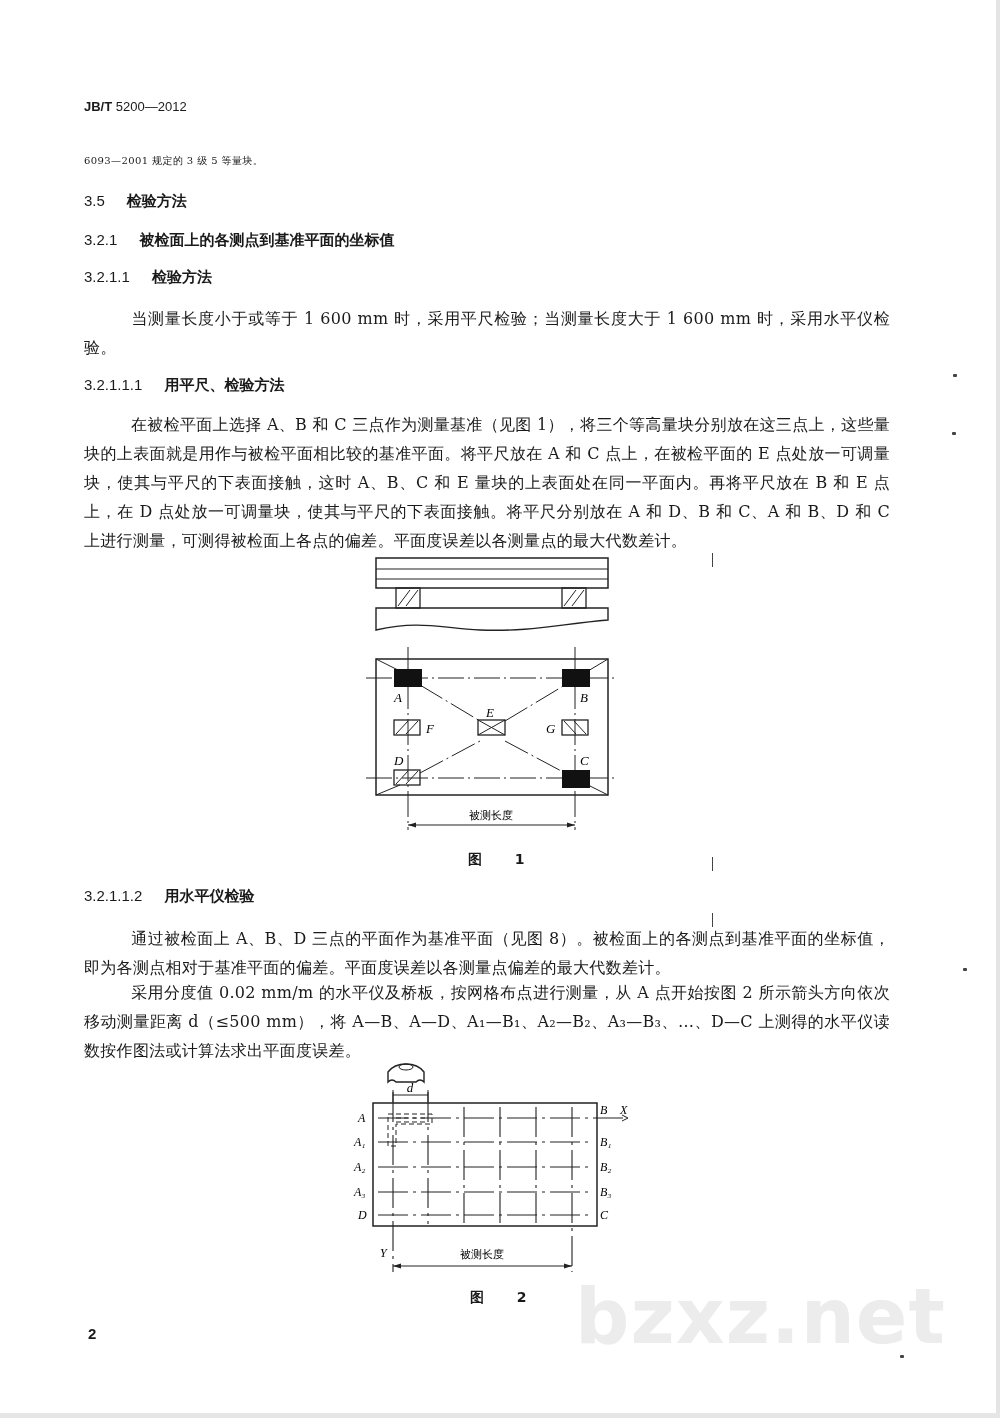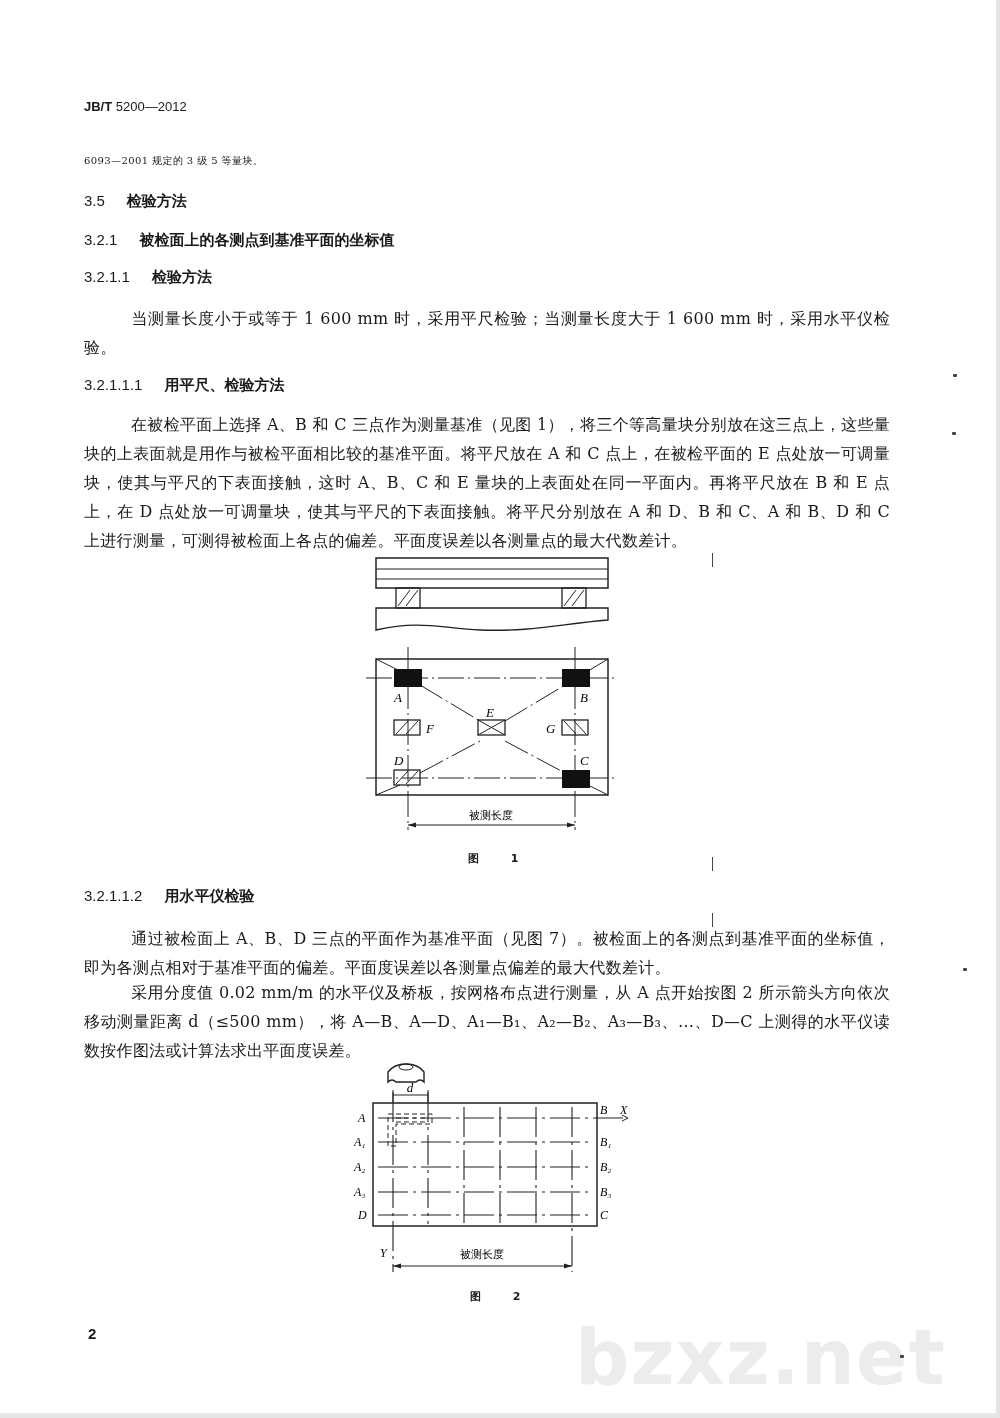--- a/index.html
+++ b/index.html
@@ -13,23 +13,23 @@
   .page-edge-bottom { position: absolute; left: 0; bottom: 0; width: 1000px; height: 5px; background: #e6e6e6; }
 
   .abs { position: absolute; white-space: nowrap; }
   .std-code { left: 84px; top: 99px; font-family: "Liberation Sans", sans-serif; font-size: 13px; }
   .std-code b { font-weight: bold; }
   .body-text { font-size: 10px; line-height: 27px; letter-spacing: 0.4px; }
   .heading { font-family: "DejaVu Sans", "Liberation Sans", sans-serif; font-size: 15px; font-weight: bold; }
   .heading .num { font-family: "Liberation Sans", sans-serif; font-weight: normal; margin-right: 22px; }
   .para { position: absolute; left: 84px; width: 806px; font-size: 16px; line-height: 29px; text-align: justify; letter-spacing: 0.3px; }
   .para .indent { display: inline-block; width: 47px; }
-  .caption { font-family: "DejaVu Sans", sans-serif; font-size: 11px; font-weight: bold; letter-spacing: 14px; }
+  .caption { font-family: "DejaVu Sans", sans-serif; font-size: 14px; font-weight: bold; letter-spacing: 14px; }
   .page-num { left: 88px; top: 1325px; font-family: "Liberation Sans", sans-serif; font-size: 15px; font-weight: bold; }
-  .watermark { left: 575px; top: 1272px; font-family: "DejaVu Sans", "Liberation Sans", sans-serif; font-weight: bold; font-size: 76px; color: #ececec; letter-spacing: 1px; margin-top: 41px; }
+  .watermark { left: 575px; top: 1272px; font-family: "DejaVu Sans", "Liberation Sans", sans-serif; font-weight: bold; font-size: 76px; color: #ececec; letter-spacing: 1px; }
   .mark { position: absolute; width: 1px; background: #444; }
   .dot { position: absolute; width: 4px; height: 3px; background: #444; border-radius: 1px; }
   svg text { font-family: "Liberation Serif", serif; }
 </style>
 </head>
 <body>
 
 <div class="page-edge-right"></div>
 <div class="page-edge-bottom"></div>
 
@@ -120,21 +120,21 @@
   <path d="M48 180 l8 -2.5 l0 5 Z M215 180 l-8 -2.5 l0 5 Z" fill="#222"></path>
   <text x="131" y="174" font-size="11" text-anchor="middle" font-family="DejaVu Sans, sans-serif">被测长度</text>
 </svg>
 
 <div class="abs caption" style="left:468px;top:851px;">图 1</div>
 
 <div class="abs heading" style="left:84px;top:887px;">
   <span class="num">3.2.1.1.2</span><span>用水平仪检验</span>
 </div>
 
-<div class="para" style="top:924px;"><span class="indent"></span><span>通过被检面上 A、B、D 三点的平面作为基准平面（见图 7）。被检面上的各测点到基准平面的坐标值，即为各测点相对于基准平面的偏差。平面度误差以各测量点偏差的最大代数差计。</span></div>
+<div class="para" style="top:924px;"><span class="indent"></span><span>通过被检面上 A、B、D 三点的平面作为基准平面（见图 8）。被检面上的各测点到基准平面的坐标值，即为各测点相对于基准平面的偏差。平面度误差以各测量点偏差的最大代数差计。</span></div>
 <div class="para" style="top:978px;"><span class="indent"></span><span>采用分度值 0.02 mm/m 的水平仪及桥板，按网格布点进行测量，从 A 点开始按图 2 所示箭头方向依次移动测量距离 d（≤500 mm），将 A—B、A—D、A₁—B₁、A₂—B₂、A₃—B₃、…、D—C 上测得的水平仪读数按作图法或计算法求出平面度误差。</span></div>
 
 <svg class="abs" style="left:340px;top:1062px;" width="310" height="210" viewBox="0 0 310 210">
   <path d="M48 10 q6 -8 18 -8 q12 0 18 8 l0 10 q-4 -4 -8 0 l-20 0 q-4 -4 -8 0 Z" fill="none" stroke="#222" stroke-width="1.4"></path>
   <ellipse cx="66" cy="5" rx="7" ry="3" fill="none" stroke="#222"></ellipse>
   <line x1="53" y1="33" x2="88" y2="33" stroke="#222"></line>
   <line x1="53" y1="28" x2="53" y2="40" stroke="#222"></line>
     <line x1="88" y1="28" x2="88" y2="40" stroke="#222"></line>
   <text x="70" y="30" font-size="13" font-style="italic" text-anchor="middle">d</text>
   <rect x="33" y="41" width="224" height="123" fill="none" stroke="#222" stroke-width="1.5"></rect>

